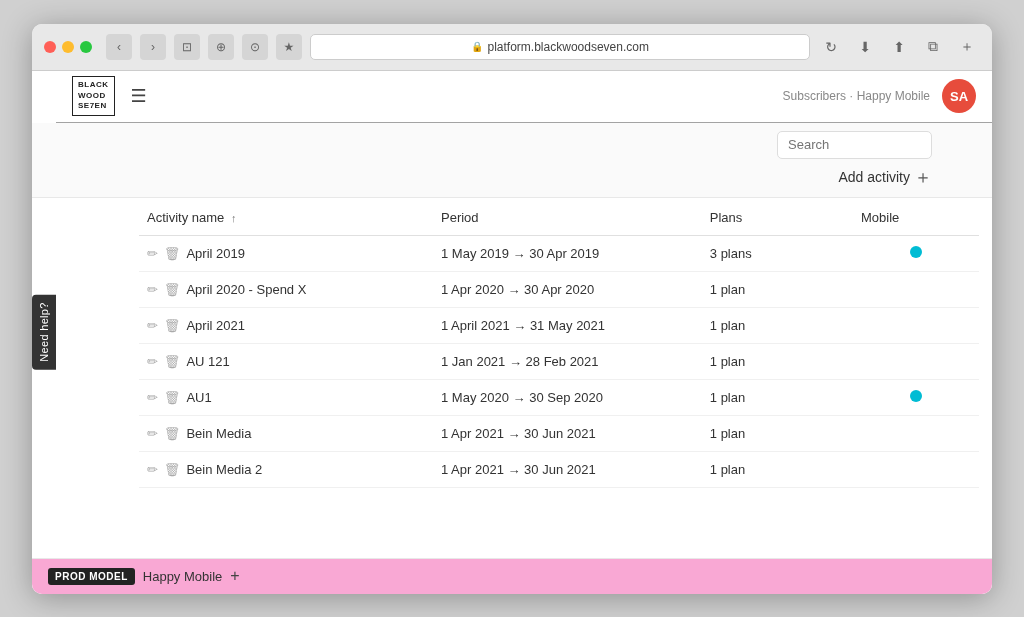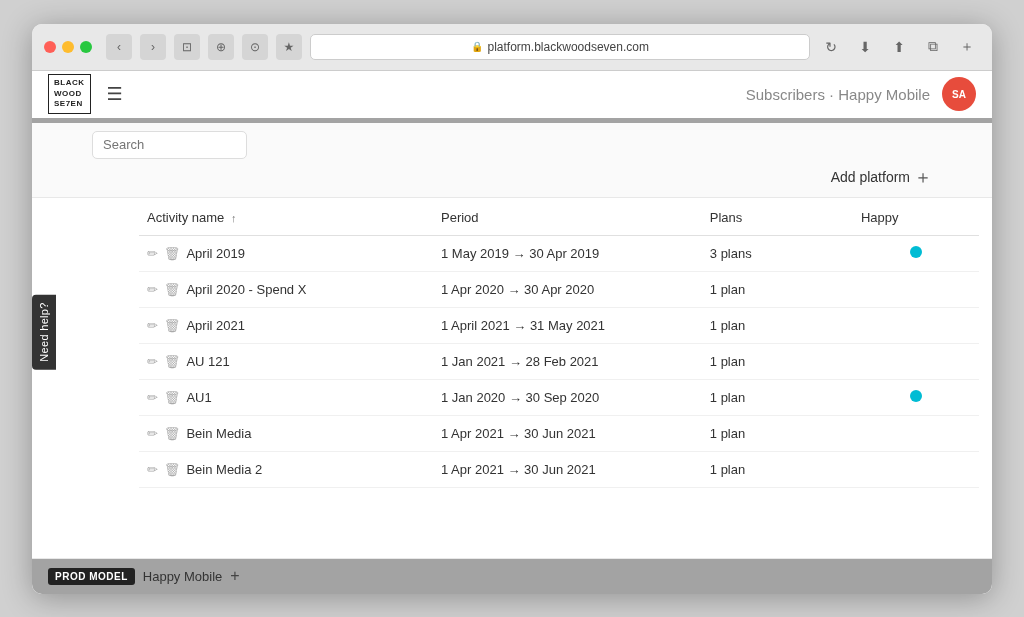--- a/index.html
+++ b/index.html
@@ -91,25 +91,26 @@
       background: #fff;
       display: flex;
       flex-direction: column;
       overflow: hidden;
       position: relative;
     }
     
     .top-nav {
       height: 52px;
       background: #fff;
-      border-bottom: 5px solid #a3a3a3;
+      border-bottom: 1px solid #a3a3a3;
       display: flex;
       align-items: center;
       padding: 12px 16px;
       flex-shrink: 0;
+      margin-left: 24px;
     }
     .logo-box {
       border: 1.5px solid #222;
       padding: 3px 5px;
       font-size: 8px;
       font-weight: 700;
       line-height: 1.3;
       color: #222;
       letter-spacing: 0.5px;
       margin-right: 12px;
@@ -117,50 +118,50 @@
     .hamburger-btn {
       background: none;
       border: none;
       cursor: pointer;
       font-size: 18px;
       color: #444;
       padding: 4px;
     }
     .nav-spacer { flex: 1; }
     .nav-breadcrumb {
-      font-size: 15px;
+      font-size: 12px;
       color: #555;
       margin-right: 12px;
     }
     .nav-breadcrumb span { color: #888; }
     .avatar {
       width: 34px;
       height: 34px;
       border-radius: 50%;
       background: #e74c3c;
       color: #fff;
-      font-size: 10px;
+      font-size: 13px;
       font-weight: 600;
       display: flex;
       align-items: center;
       justify-content: center;
     }
     
     .sub-header {
       background: #fafafa;
       border-bottom: 1px solid #e8e8e8;
       padding: 8px 60px 8px 60px;
       display: flex;
       flex-direction: column;
       gap: 6px;
       flex-shrink: 0;
     }
     .search-row {
       display: flex;
-      justify-content: flex-start;
+      justify-content: flex-end;
     }
     .search-input {
       width: 155px;
       height: 28px;
       border: 1px solid #ddd;
       border-radius: 5px;
       padding: 0 10px;
       font-size: 13px;
       background: #fff;
       color: #888;
@@ -270,21 +271,21 @@
       white-space: nowrap;
       writing-mode: vertical-rl;
       text-orientation: mixed;
       transform: rotate(180deg);
       border-radius: 0 4px 4px 0;
       letter-spacing: 0.3px;
     }
     
     .bottom-bar {
       height: 36px;
-      background: #a3a3a3;
+      background: #f9a8d4;
       border-top: 1px solid #e8e8e8;
       display: flex;
       align-items: center;
       padding: 0 16px;
       gap: 8px;
       flex-shrink: 0;
     }
     .prod-badge {
       background: #222;
       color: #fff;
@@ -356,37 +357,37 @@
       </div>
       <div class="avatar">SA</div>
     </div>
 
     <div class="sub-header">
       <div class="search-row">
         <input class="search-input" type="text" placeholder="Search" style="">
       </div>
       <div class="action-row">
         <button class="add-activity-btn">
-          <span>Add platform</span>
+          <span>Add activity</span>
           <span class="plus-icon">＋</span>
         </button>
       </div>
     </div>
 
     <div class="table-container">
       <table class="activities-table">
         <thead>
           <tr>
             <th class="th-name">
               <span>Activity name</span>
               <span class="sort-icon">↑</span>
             </th>
             <th class="th-period">Period</th>
             <th class="th-plans">Plans</th>
-            <th class="th-active">Happy</th>
+            <th class="th-active">Mobile</th>
           </tr>
         </thead>
         <tbody id="table-body">
         <tr>
               <td>
       <div class="row-actions">
         <span class="action-icon">✏</span>
         <span class="action-icon">🗑</span>
         <span>April 2019</span>
       </div>
@@ -432,21 +433,21 @@
               <td class="active-cell"></td>
             </tr>
             <tr>
               <td>
       <div class="row-actions">
         <span class="action-icon">✏</span>
         <span class="action-icon">🗑</span>
         <span>AU1</span>
       </div>
     </td>
-              <td>1 Jan 2020 → 30 Sep 2020</td>
+              <td>1 May 2020 → 30 Sep 2020</td>
               <td>1 plan</td>
               <td class="active-cell"><span class="active-dot"></span></td>
             </tr>
             <tr>
               <td>
       <div class="row-actions">
         <span class="action-icon">✏</span>
         <span class="action-icon">🗑</span>
         <span>Bein Media</span>
       </div>

